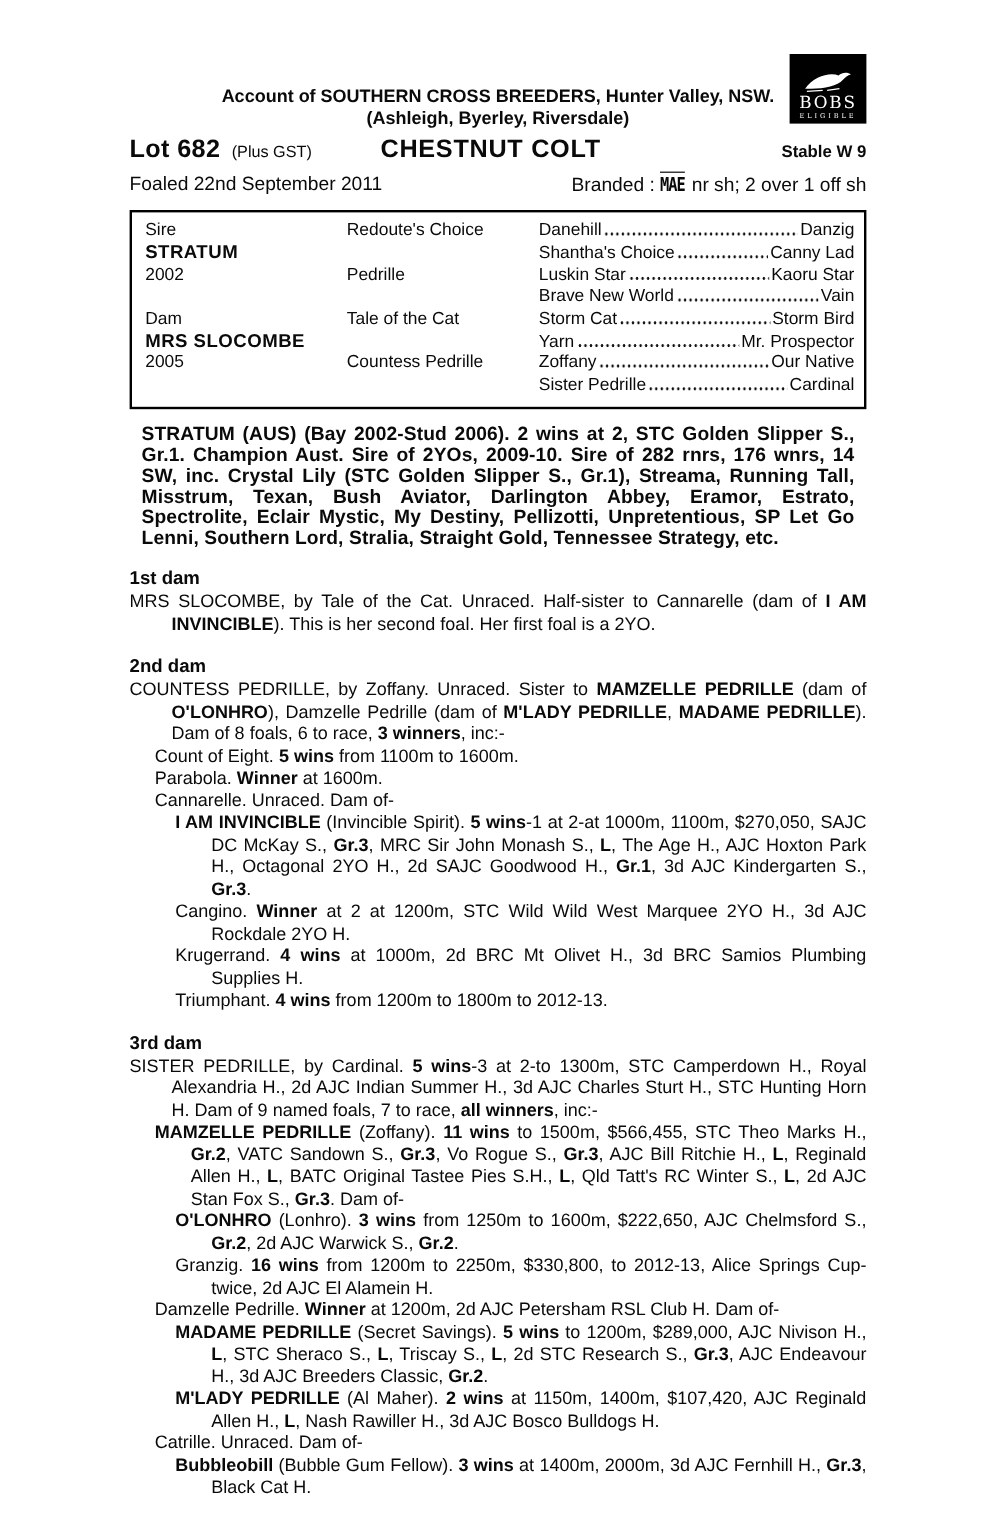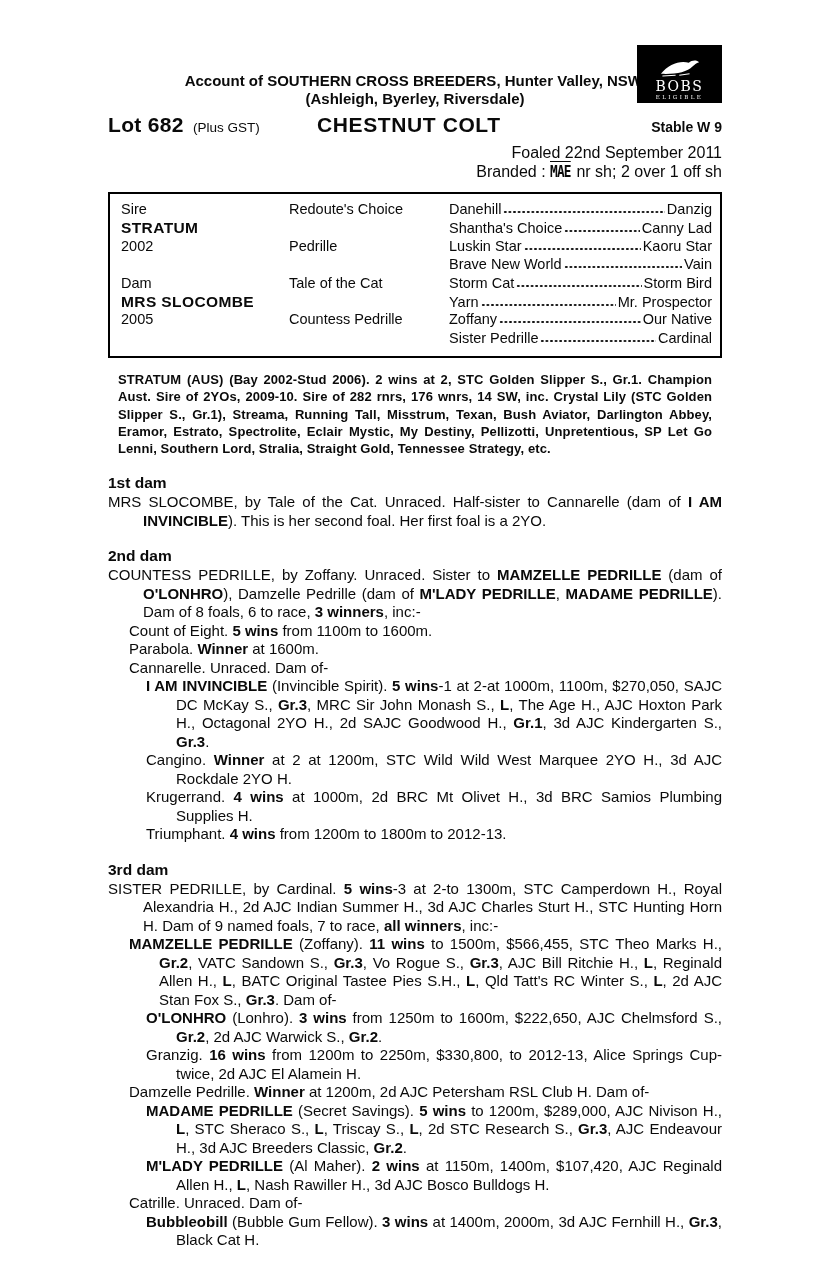--- a/index.html
+++ b/index.html
@@ -5,38 +5,38 @@
   html,body { margin:0; padding:0; background:#ffffff; }
   body {
     width:827px; height:1270px; overflow:hidden; position:relative;
     font-family:"Liberation Sans", sans-serif; color:#0a0a0a;
     -webkit-font-smoothing:antialiased;
   }
   .page { position:relative; box-sizing:border-box; padding:72px 105px 0 108px; }
 
   
   .bobs {
-    position:absolute; top:45px; right:105px; width:85px; height:58px;
+    position:absolute; top:45px; right:105px; width:64px; height:58px;
     background:#000; color:#fff; box-sizing:border-box;
     display:flex; flex-direction:column; align-items:center; justify-content:flex-end;
     padding:4px 3px 3px;
   }
   .bobs-icon { width:44px; height:22px; margin-bottom:1px; }
   .bobs-title { font-family:"DejaVu Serif", serif; font-size:14px; line-height:13px; letter-spacing:1.5px; }
   .bobs-sub { font-family:"DejaVu Serif", serif; font-size:5.5px; letter-spacing:2.4px; margin-top:1px; }
 
   
   .acct-line { text-align:center; font-weight:bold; font-size:15px; line-height:18px; }
   .lot-row { position:relative; display:flex; justify-content:space-between; align-items:baseline; margin-top:5px; }
   .lot-left { white-space:nowrap;text-align:right; }
   .lot-label { font-size:21px; font-weight:bold; letter-spacing:.3px; }
   .gst { font-size:13.5px; margin-left:5px; }
   .horse-title { position:absolute; left:49%; transform:translateX(-50%); font-size:21px; font-weight:bold; letter-spacing:.6px; white-space:nowrap; }
   .stable { font-size:14px; font-weight:bold; white-space:nowrap; }
-  .foal-row { display:flex; justify-content:space-between; align-items:flex-end; font-size:16px; margin-top:7px;flex-direction:column; }
+  .foal-row { display:flex; justify-content:space-between; align-items:center; font-size:16px; margin-top:7px; }
   .brand-mark {
     display:inline-block; font-weight:bold; font-family:"DejaVu Sans Mono", monospace;
     text-decoration:overline; transform:scaleX(.8); transform-origin:left bottom;
     letter-spacing:-1px; margin-right:-4px; font-size:16px;
   }
 
   
   .ped-box { border:2px solid #000; margin-top:11px; padding:7px 8px 8px 11px; }
   .ped-row { display:flex; align-items:baseline; height:18.4px; }
   .ped-c1 { flex:none; width:168px; font-size:14.5px; }
@@ -45,21 +45,21 @@
   .ped-c3 { flex:1; display:flex; align-items:baseline; font-size:14.5px; }
   .ped-anc { white-space:nowrap; }
   .dots {
     flex:1; height:4px; align-self:flex-end; margin:0 2px 3px; min-width:8px;
     background-image:radial-gradient(circle, #111 1px, transparent 1.25px);
     background-size:4.6px 4px; background-repeat:repeat-x; background-position:left bottom;
   }
 
   
   .sire-para {
-    font-weight:bold; text-align:justify; font-size:13px; line-height:17.2px;
+    font-weight:bold; text-align:justify; font-size:16px; line-height:17.2px;
     margin-top:13px; padding:0 10px 0 10px; letter-spacing:.1px;
   }
 
   
   .section { margin-top:16px; }
   .dam-heading { font-weight:bold; font-size:15.5px; line-height:19px; margin-bottom:1px; }
   .entry { font-size:15px; line-height:18.5px; text-align:justify; }
   .entry .b { font-weight:bold; }
   .p-l0 { padding-left:35px; text-indent:-35px; }
   .p-l1 { margin-left:21px; padding-left:30px; text-indent:-30px; }

